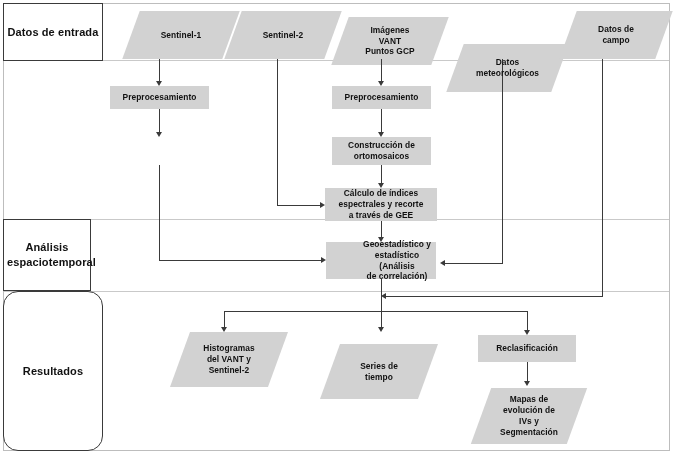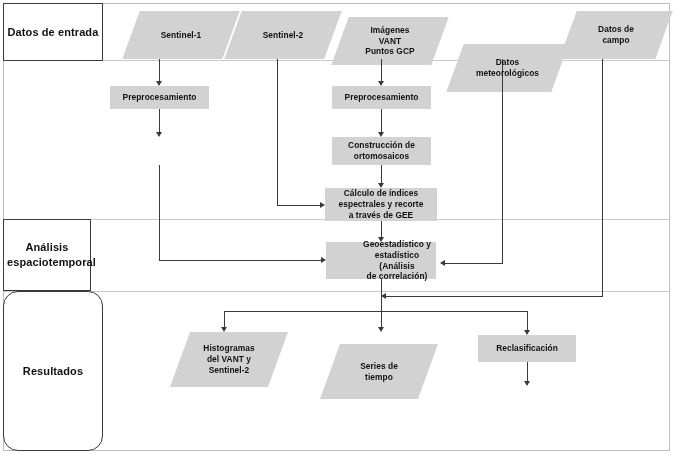--- a/index.html
+++ b/index.html
@@ -122,20 +122,27 @@
   <div class="node par" style="left:330px;top:332px;width:98px;height:55px;margin-top:12px;">
     <div class="skew"></div>
     <span style="white-space:pre-line;">Series de
 tiempo</span>
   </div>
 
   <div class="node" style="left:478px;top:335px;width:98px;height:27px;">
     <span>Reclasificación</span>
   </div>
 
+  <div class="node par" style="left:481px;top:388px;width:96px;height:56px;">
+    <div class="skew"></div>
+    <span style="white-space:pre-line;">Mapas de
+evolución de
+IVs y
+Segmentación</span>
+  </div>
 
   <div class="ln lnv" style="left:159px;top:59px;height:22px;"></div>
   <div class="arr arr-d" style="left:156px;top:81px;"></div>
 
   <div class="ln lnv" style="left:159px;top:109px;height:23px;"></div>
   <div class="arr arr-d" style="left:156px;top:132px;"></div>
 
   <div class="ln lnv" style="left:159px;top:165px;height:95px;"></div>
   <div class="ln lnh" style="left:159px;top:260px;width:162px;"></div>
   <div class="arr arr-r" style="left:321px;top:257px;"></div>

